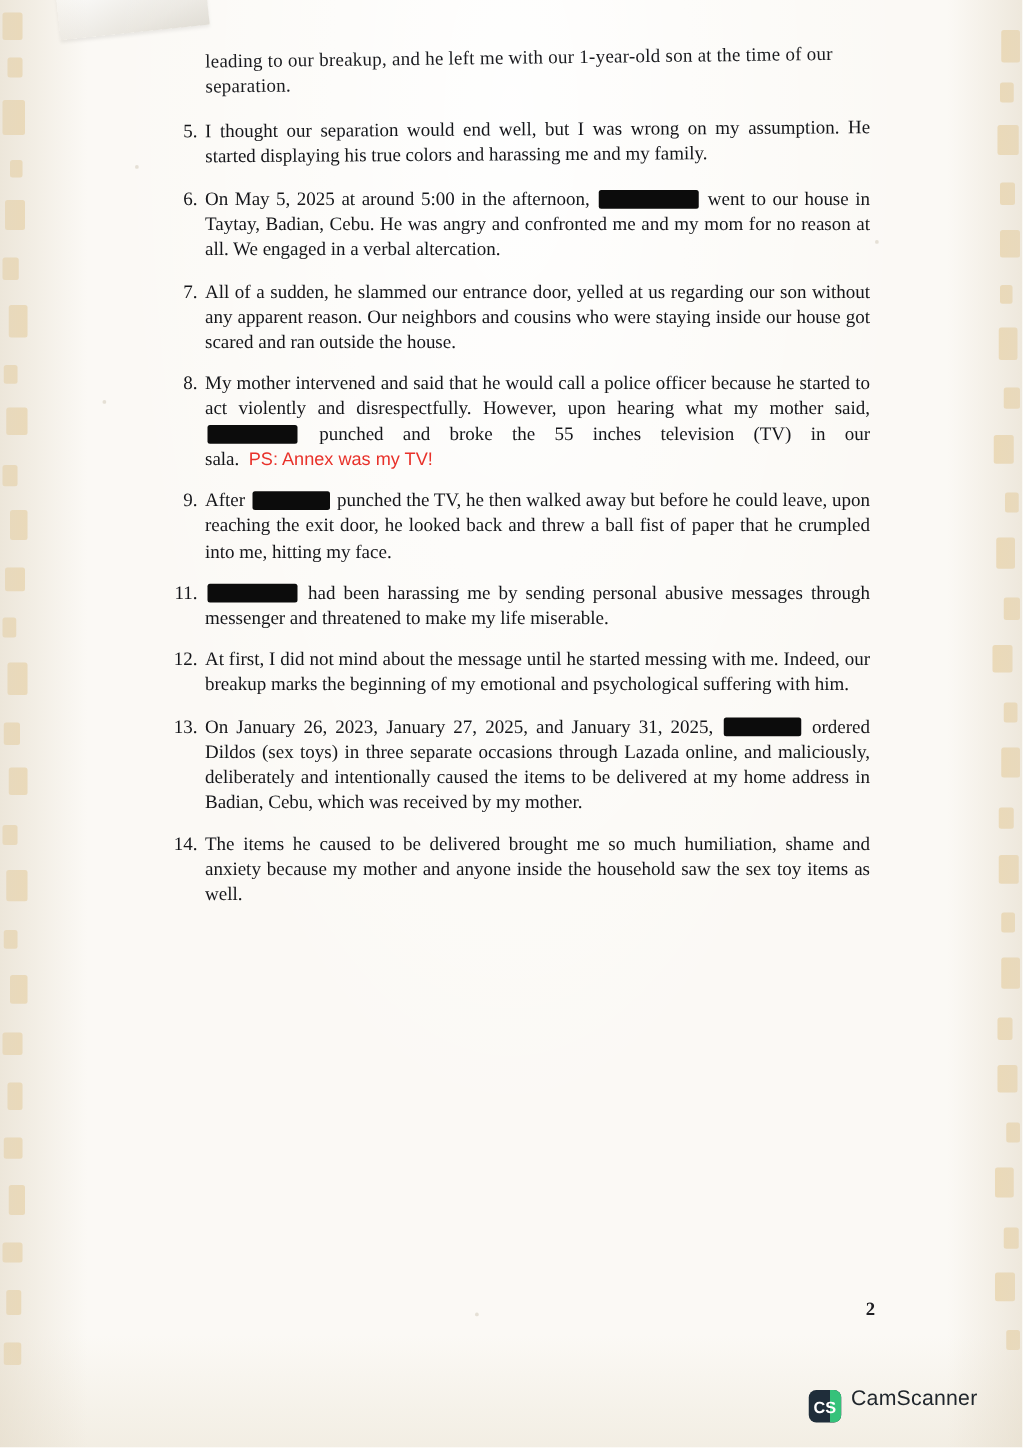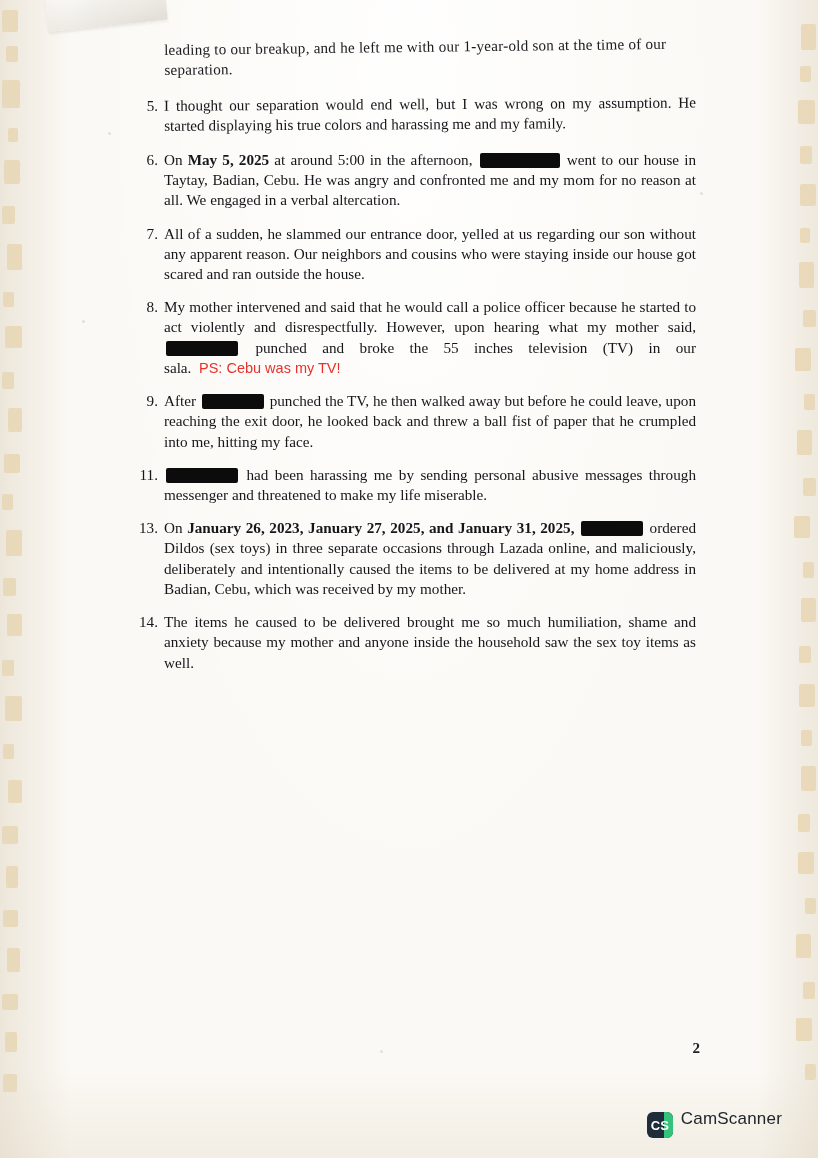--- a/index.html
+++ b/index.html
@@ -97,21 +97,21 @@
     line-height: 1.33;
   }
   .lead {
     margin-left: 34px;
     margin-bottom: 16px;
     color: #1a1b1f;
     font-size: 15.2px;
     line-height: 1.33;
     letter-spacing: 0.2px;
   }
-  b, .b { font-weight: bold; }
+  b, .b { font-weight: normal; }
   .it { font-style: italic; }
 
   
   .redact {
     display: inline-block;
     vertical-align: -3px;
     height: 15px;
     background: #0c0c0c;
     border-radius: 2px;
     margin: 0 2px;
@@ -272,35 +272,39 @@
       <div class="body"><span>On </span><b>May 5, 2025</b><span> at around 5:00 in the afternoon, </span><span class="redact r-lg"></span><span> went to our house in Taytay, Badian, Cebu. He was angry and confronted me and my mom for no reason at all. We engaged in a verbal altercation.</span></div>
     </div>
 
     <div class="para">
       <div class="num">7.</div>
       <div class="body">All of a sudden, he slammed our entrance door, yelled at us regarding our son without any apparent reason. Our neighbors and cousins who were staying inside our house got scared and ran outside the house.</div>
     </div>
 
     <div class="para">
       <div class="num">8.</div>
-      <div class="body"><span>My mother intervened and said that he would call a police officer because he started to act violently and disrespectfully. However, upon hearing what my mother said, </span><span class="redact r-md"></span><span> punched and broke the 55 inches television (TV) in our sala.</span>&nbsp;&nbsp;<span class="annot">PS: Cebu was my TV!</span></div>
+      <div class="body"><span>My mother intervened and said that he would call a police officer because he started to act violently and disrespectfully. However, upon hearing what my mother said, </span><span class="redact r-md"></span><span> punched and broke the 55 inches television (TV) in our sala.</span>&nbsp;&nbsp;<span class="annot">PS: Annex was my TV!</span></div>
     </div>
 
 
     <div class="para">
       <div class="num">9.</div>
       <div class="body"><span>After </span><span class="redact r-sm"></span><span> punched the TV, he then walked away but before he could leave, upon reaching the exit door, he looked back and threw a ball fist of paper that he crumpled into me, hitting my face.</span></div>
     </div>
 
 
     <div class="para">
       <div class="num">11.</div>
       <div class="body"><span class="redact r-md"></span><span> had been harassing me by sending personal abusive messages through messenger and threatened to make my life miserable.</span></div>
     </div>
 
+    <div class="para">
+      <div class="num">12.</div>
+      <div class="body">At first, I did not mind about the message until he started messing with me. Indeed, our breakup marks the beginning of my emotional and psychological suffering with him.</div>
+    </div>
 
     <div class="para">
       <div class="num">13.</div>
       <div class="body"><span>On </span><b>January 26, 2023, January 27, 2025, and January 31, 2025,</b><span> </span><span class="redact r-sm"></span><span> ordered Dildos (sex toys) in three separate occasions through Lazada online, and maliciously, deliberately and intentionally caused the items to be delivered at my home address in Badian, Cebu, which was received by my mother.</span></div>
     </div>
 
     <div class="para">
       <div class="num">14.</div>
       <div class="body">The items he caused to be delivered brought me so much humiliation, shame and anxiety because my mother and anyone inside the household saw the sex toy items as well.</div>
     </div>

